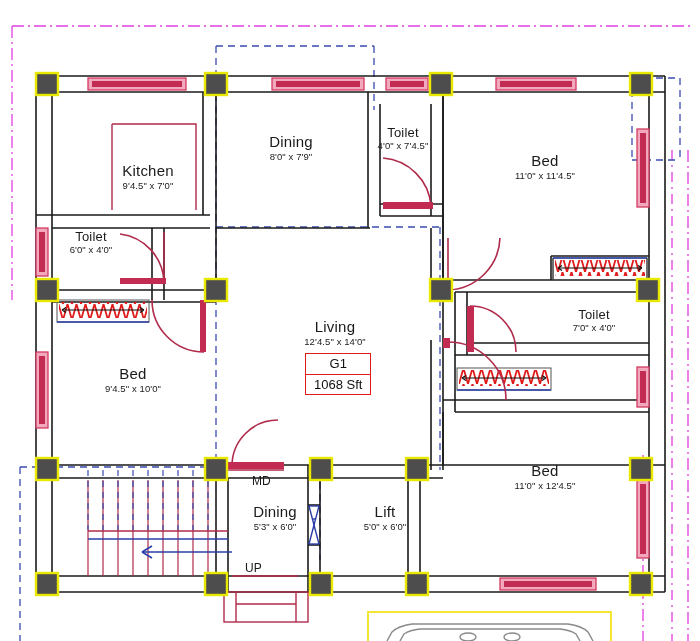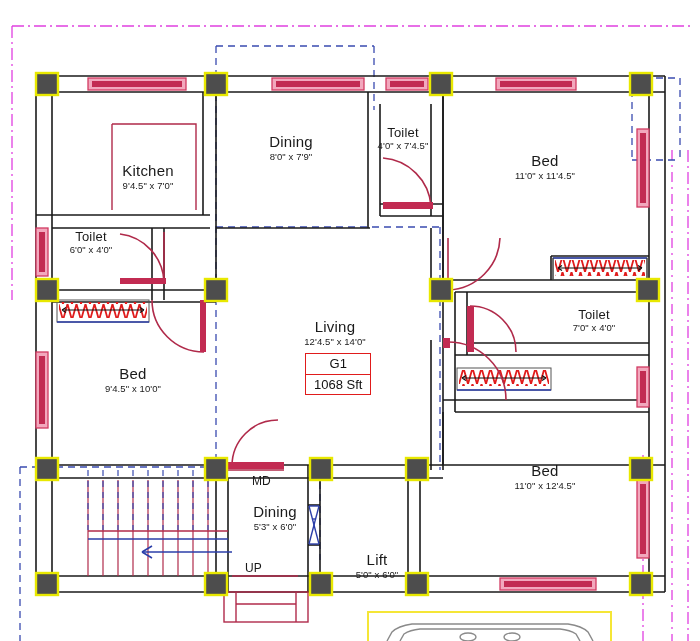--- a/index.html
+++ b/index.html
@@ -330,21 +330,21 @@
     <div class="room-dim">9'4.5" x 10'0"</div>
   </div>
   <div class="room-label" style="left:0;top:0;transform:translate(calc(545px - 50%), calc(477px - 50%));">
     <div class="room-name">Bed</div>
     <div class="room-dim">11'0" x 12'4.5"</div>
   </div>
   <div class="room-label" style="left:0;top:0;transform:translate(calc(275px - 50%), calc(518px - 50%));">
     <div class="room-name">Dining</div>
     <div class="room-dim">5'3" x 6'0"</div>
   </div>
-  <div class="room-label" style="left:8px;top:0;transform:translate(calc(369px - 50%), calc(518px - 50%));margin-top:48px;">
+  <div class="room-label" style="left:16px;top:0;transform:translate(calc(369px - 50%), calc(518px - 50%));">
     <div class="room-name">Lift</div>
     <div class="room-dim">5'0" x 6'0"</div>
   </div>
 
   <div class="tiny-label" style="left:252px;top:458px;">MD</div>
   <div class="tiny-label" style="left:245px;top:545px;">UP</div>
 
   <div id="area-badge" style="left:305px;top:353px;">
     <div class="bdg-row bdg-top">G1</div>
     <div class="bdg-row">1068 Sft</div>

